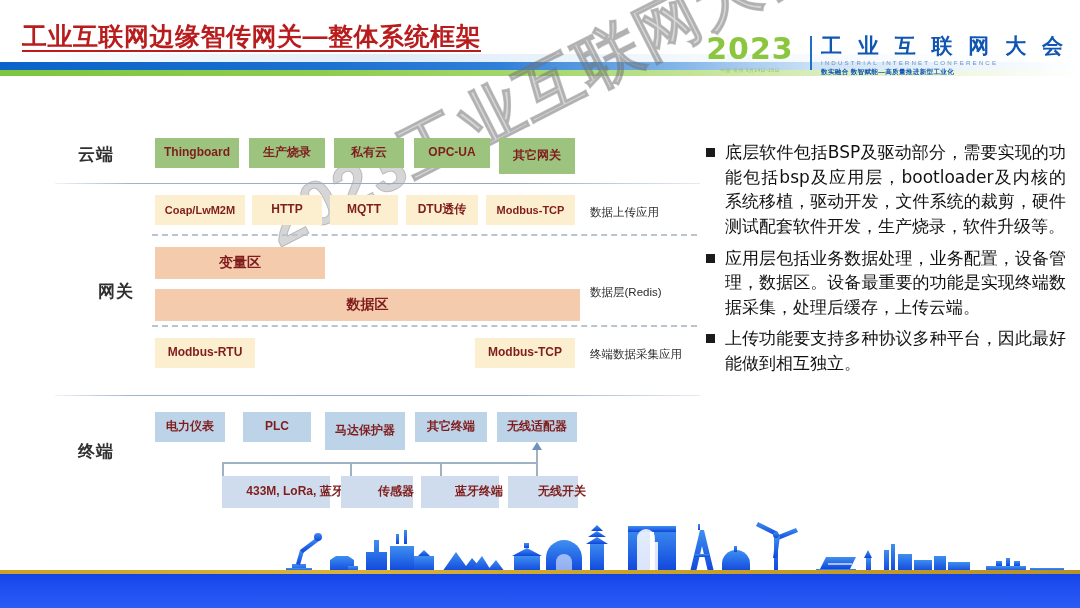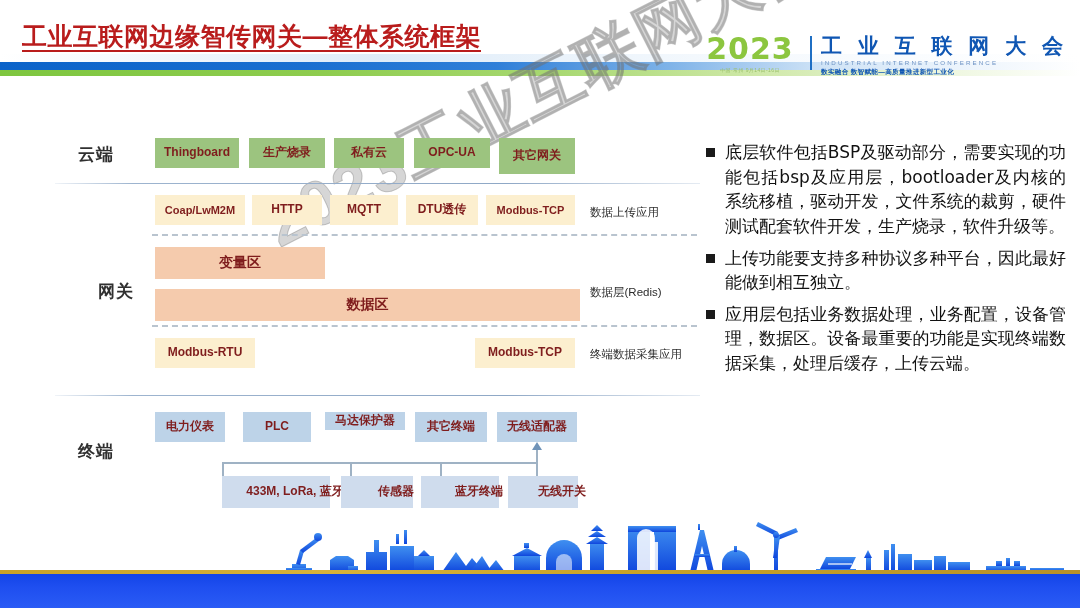--- a/index.html
+++ b/index.html
@@ -180,21 +180,21 @@
 
   <div class="box box-yellow" style="left:155px; top:243px; width:100px; height:30px;">Modbus-RTU</div>
   <div class="box box-yellow" style="left:475px; top:243px; width:100px; height:30px;">Modbus-TCP</div>
 
   <div class="side-label" style="left:590px; top:110px;">数据上传应用</div>
   <div class="side-label" style="left:590px; top:190px;">数据层(Redis)</div>
   <div class="side-label" style="left:590px; top:252px;">终端数据采集应用</div>
 
   <div class="box box-blue" style="left:155px; top:317px; width:70px; height:30px;">电力仪表</div>
   <div class="box box-blue" style="left:243px; top:317px; width:68px; height:30px;">PLC</div>
-  <div class="box box-blue" style="left:325px; top:317px; width:80px; height:18px;">马达保护器</div>
+  <div class="box box-blue" style="left:325px; top:317px; width:80px; height:38px;">马达保护器</div>
   <div class="box box-blue" style="left:415px; top:317px; width:72px; height:30px;">其它终端</div>
   <div class="box box-blue" style="left:497px; top:317px; width:80px; height:30px;">无线适配器</div>
 
   <div class="conn conn-h" style="left:222px; top:367px; width:316px;"></div>
   <div class="conn conn-v" style="left:222px; top:367px; height:14px;"></div>
   <div class="conn conn-v" style="left:350px; top:367px; height:14px;"></div>
   <div class="conn conn-v" style="left:440px; top:367px; height:14px;"></div>
   <div class="conn conn-v" style="left:536px; top:367px; height:14px;"></div>
   <div class="conn conn-v" style="left:536px; top:349px; height:18px;"></div>
   <div id="arrow-up" style="left:532px; top:347px;"></div>
@@ -205,25 +205,25 @@
   <div class="box box-blue2" style="left:508px; top:381px; width:70px;  height:32px;">无线开关</div>
 </div>
 
 <div id="bullets">
   <div class="bullet">
     <div class="bullet-marker"></div>
     <div class="bullet-text">底层软件包括BSP及驱动部分，需要实现的功能包括bsp及应用层，bootloader及内核的系统移植，驱动开发，文件系统的裁剪，硬件测试配套软件开发，生产烧录，软件升级等。</div>
   </div>
   <div class="bullet">
     <div class="bullet-marker"></div>
-    <div class="bullet-text">上传功能要支持多种协议多种平台，因此最好能做到相互独立。</div>
+    <div class="bullet-text">应用层包括业务数据处理，业务配置，设备管理，数据区。设备最重要的功能是实现终端数据采集，处理后缓存，上传云端。</div>
   </div>
   <div class="bullet">
     <div class="bullet-marker"></div>
-    <div class="bullet-text">应用层包括业务数据处理，业务配置，设备管理，数据区。设备最重要的功能是实现终端数据采集，处理后缓存，上传云端。</div>
+    <div class="bullet-text">上传功能要支持多种协议多种平台，因此最好能做到相互独立。</div>
   </div>
 </div>
 
 <div id="footer">
   <svg id="skyline" viewBox="0 0 1080 50" preserveAspectRatio="none">
     <defs>
       <linearGradient id="skyGrad" x1="0" y1="0" x2="0" y2="1">
         <stop offset="0%" stop-color="#3f8ff0"></stop>
         <stop offset="100%" stop-color="#0f46dd"></stop>
       </linearGradient>

